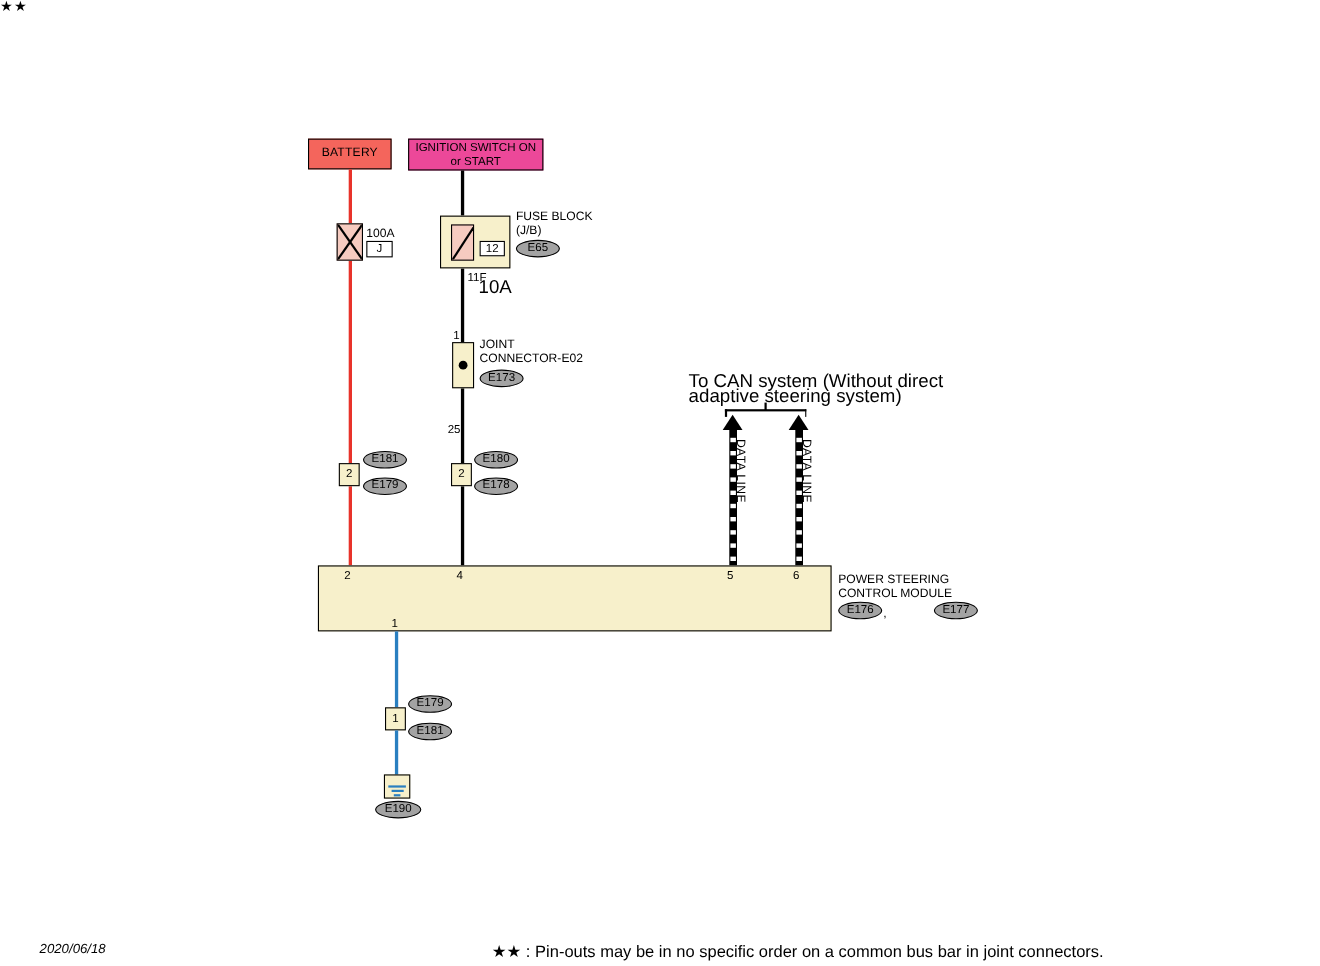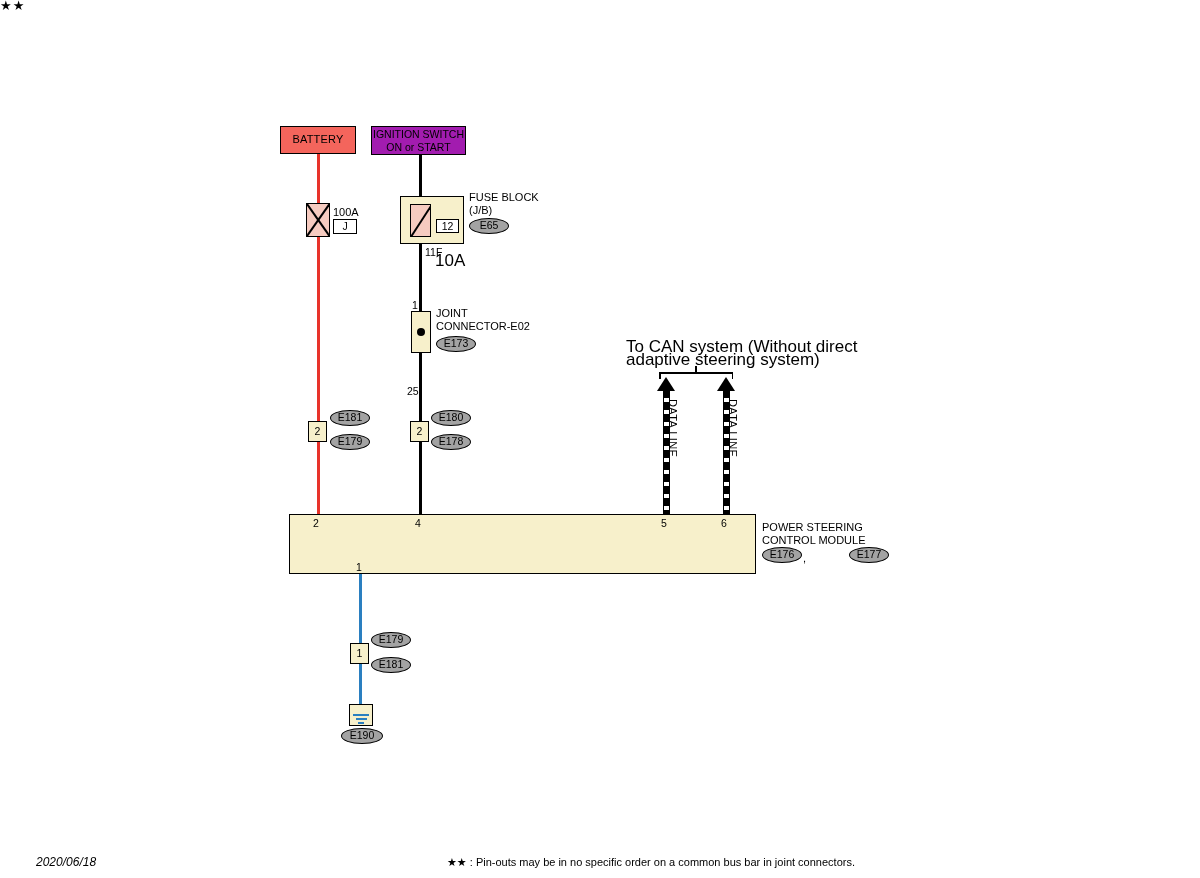--- a/index.html
+++ b/index.html
@@ -70,22 +70,22 @@
   #battery-box .t {
     display: block;
     font-size: 11px;
     line-height: 25px;
     font-weight: normal;
     letter-spacing: 0.2px;
   }
   
   #ignition-box {
     left: 371px; top: 126px;
-    width: 95px; height: 29px;
-    background: #a21caf;
+    width: 123px; height: 29px;
+    background: #ec4899;
     text-align: center;
   }
   #ignition-box .t {
     display: block;
     font-size: 10.5px;
     line-height: 13px;
     padding-top: 1px;
   }
   
   #fusible-link {
@@ -285,21 +285,21 @@
   
   #footer-date {
     position: absolute;
     left: 36px; top: 855px;
     font-size: 12px;
     font-style: italic;
   }
   #footer-note {
     position: absolute;
     left: 447px; top: 856px;
-    font-size: 11px;
+    font-size: 15px;
     white-space: nowrap;
   }
 </style>
 </head>
 <body>
 
 <div class="canvas">
 
 
   <div id="battery-box" class="box">

